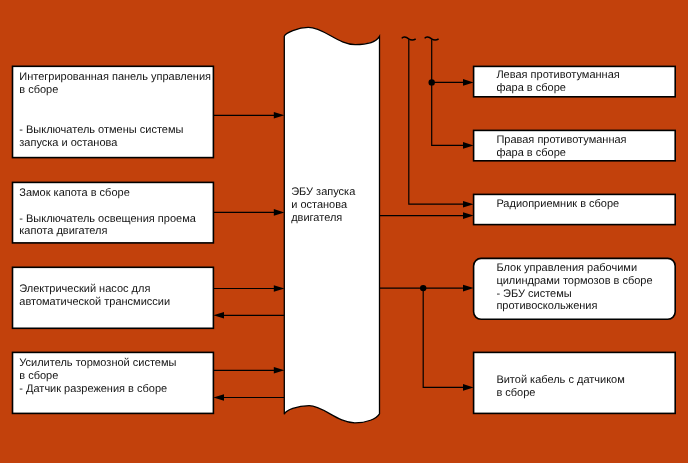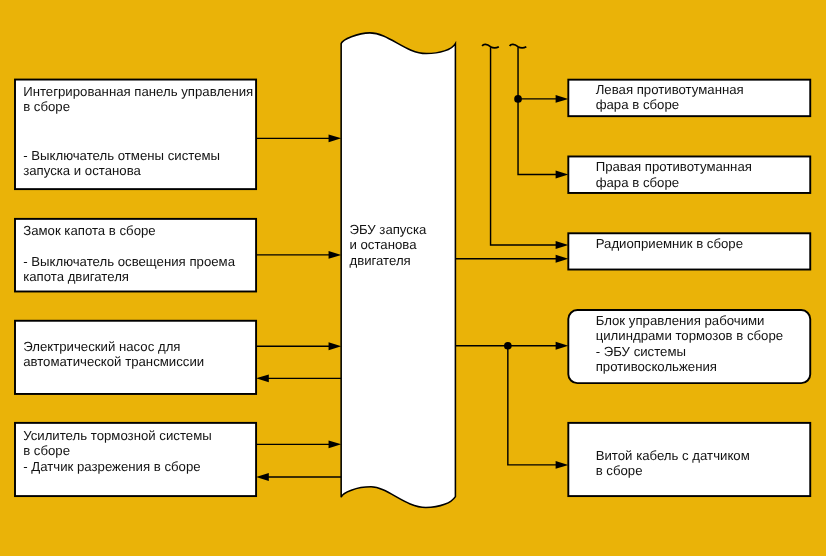--- a/index.html
+++ b/index.html
@@ -1,20 +1,20 @@
 <!DOCTYPE html>
 <html><head>
 <meta charset="utf-8">
 <title>Engine start-stop ECU block diagram</title>
 <style>
   html,body{margin:0;padding:0;background:#ffffff;}
   body{width:688px;height:463px;overflow:hidden;
        font-family:"Liberation Sans",sans-serif;
        -webkit-font-smoothing:antialiased;text-rendering:geometricPrecision;}
-  #stage{position:relative;width:688px;height:463px;background:#eab308;}
+  #stage{position:relative;width:688px;height:463px;background:#c2410c;}
   #diagram{position:absolute;left:0;top:0;display:block;
            transform:translateZ(0);}
   .box-shape{fill:#ffffff;stroke:#000000;stroke-width:1.6;}
   .col-shape{fill:#ffffff;stroke:#000000;stroke-width:1.3;}
   .wire{stroke:#000000;stroke-width:1.2;fill:none;stroke-linecap:butt;}
   .arrowhead{fill:#000000;stroke:none;}
   .dot{fill:#000000;stroke:none;}
   .tick{stroke:#000000;stroke-width:1.45;fill:none;stroke-linecap:butt;}
   text{font-family:"Liberation Sans",sans-serif;font-size:11.0px;fill:#121212;
        white-space:pre;-webkit-font-smoothing:antialiased;

